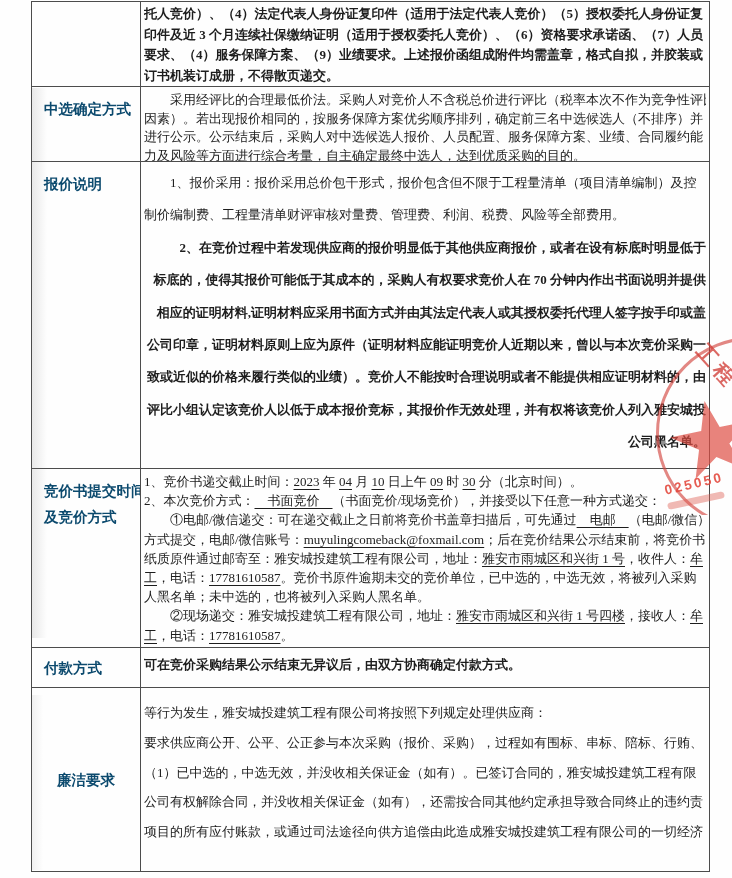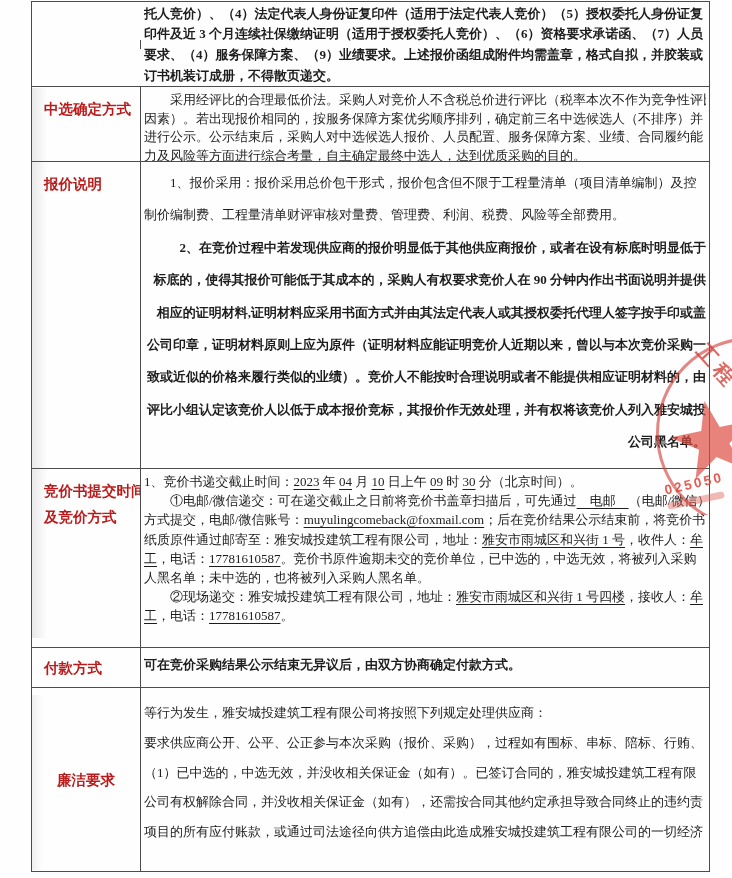--- a/index.html
+++ b/index.html
@@ -6,30 +6,30 @@
   .page{
     position:relative;width:732px;height:878px;background:#fefefe;
     overflow:hidden;font-family:"Liberation Serif","DejaVu Serif",serif;color:#1d1d1d;
   }
   .doc-table{
     position:absolute;left:31px;top:1px;width:679px;
     border:1px solid #4c4c4c;box-sizing:border-box;background:transparent;
   }
   .row{display:flex;border-bottom:1px solid #4c4c4c;box-sizing:border-box;}
   .row:last-child{border-bottom:none;}
-  .r1{height:85px;align-items:center;}
+  .r1{height:85px;}
   .r2{height:75px;}
   .r3{height:307px;}
   .r4{height:179px;}
   .r5{height:40px;}
   .r6{height:183px;}
   .label{
     width:109px;box-sizing:border-box;border-right:1px solid #4c4c4c;
     font-family:"Liberation Sans","DejaVu Sans",sans-serif;font-weight:bold;
-    font-size:14.5px;color:#b91c1c;padding:9px 0 0 12px;line-height:26px;
+    font-size:14.5px;color:#0c4a6e;padding:9px 0 0 12px;line-height:26px;
     overflow:hidden;flex-shrink:0;white-space:pre;
   }
   .lab-pay{padding-top:7px;}
   .lab-center{display:flex;align-items:center;justify-content:center;padding:0;}
   .content{
     flex:1;min-width:0;box-sizing:border-box;padding:0 3px 0 3px;
     overflow:hidden;font-size:13px;
   }
   .tl{white-space:pre;overflow:hidden;}
   .ul{text-decoration:underline;text-underline-offset:3px;text-decoration-thickness:1px;}
@@ -101,35 +101,36 @@
 
     <div class="row r3">
       <div class="label">报价说明</div>
       <div class="content c3">
         <div class="p1">
             <div class="tl">　　1、报价采用：报价采用总价包干形式，报价包含但不限于工程量清单（项目清单编制）及控</div>
             <div class="tl">制价编制费、工程量清单财评审核对量费、管理费、利润、税费、风险等全部费用。</div>
           </div>
         <div class="p2">
             <div class="tl">　　2、在竞价过程中若发现供应商的报价明显低于其他供应商报价，或者在设有标底时明显低于</div>
-            <div class="tl">标底的，使得其报价可能低于其成本的，采购人有权要求竞价人在 90 分钟内作出书面说明并提供</div>
+            <div class="tl">标底的，使得其报价可能低于其成本的，采购人有权要求竞价人在 70 分钟内作出书面说明并提供</div>
             <div class="tl">相应的证明材料,证明材料应采用书面方式并由其法定代表人或其授权委托代理人签字按手印或盖</div>
             <div class="tl">公司印章，证明材料原则上应为原件（证明材料应能证明竞价人近期以来，曾以与本次竞价采购一</div>
             <div class="tl">致或近似的价格来履行类似的业绩）。竞价人不能按时合理说明或者不能提供相应证明材料的，由</div>
             <div class="tl">评比小组认定该竞价人以低于成本报价竞标，其报价作无效处理，并有权将该竞价人列入雅安城投</div>
             <div class="tl">公司黑名单。</div>
           </div>
       </div>
     </div>
 
     <div class="row r4">
       <div class="label"><span>竞价书提交时间</span>
 <span>及竞价方式</span></div>
       <div class="content c4">
           <div class="tl"><span>1、竞价书递交截止时间：</span><span class="ul">2023</span><span> 年 </span><span class="ul">04</span><span> 月 </span><span class="ul">10</span><span> 日上午 </span><span class="ul">09</span><span> 时 </span><span class="ul">30</span><span> 分（北京时间）。</span></div>
+          <div class="tl"><span>2、本次竞价方式：</span><span class="ul">　书面竞价　</span><span>（书面竞价/现场竞价），并接受以下任意一种方式递交：</span></div>
           <div class="tl"><span>　　①电邮/微信递交：可在递交截止之日前将竞价书盖章扫描后，可先通过</span><span class="ul">　电邮　</span><span>（电邮/微信）</span></div>
           <div class="tl"><span>方式提交，电邮/微信账号：</span><span class="ul">muyulingcomeback@foxmail.com</span><span>；后在竞价结果公示结束前，将竞价书</span></div>
           <div class="tl"><span>纸质原件通过邮寄至：雅安城投建筑工程有限公司，地址：</span><span class="ul">雅安市雨城区和兴街 1 号</span><span>，收件人：</span><span class="ul">牟</span></div>
           <div class="tl"><span class="ul">工</span><span>，电话：</span><span class="ul">17781610587</span><span>。竞价书原件逾期未交的竞价单位，已中选的，中选无效，将被列入采购</span></div>
           <div class="tl"><span>人黑名单；未中选的，也将被列入采购人黑名单。</span></div>
           <div class="tl"><span>　　②现场递交：雅安城投建筑工程有限公司，地址：</span><span class="ul">雅安市雨城区和兴街 1 号四楼</span><span>，接收人：</span><span class="ul">牟</span></div>
           <div class="tl"><span class="ul">工</span><span>，电话：</span><span class="ul">17781610587</span><span>。</span></div>
         </div>
     </div>
 

